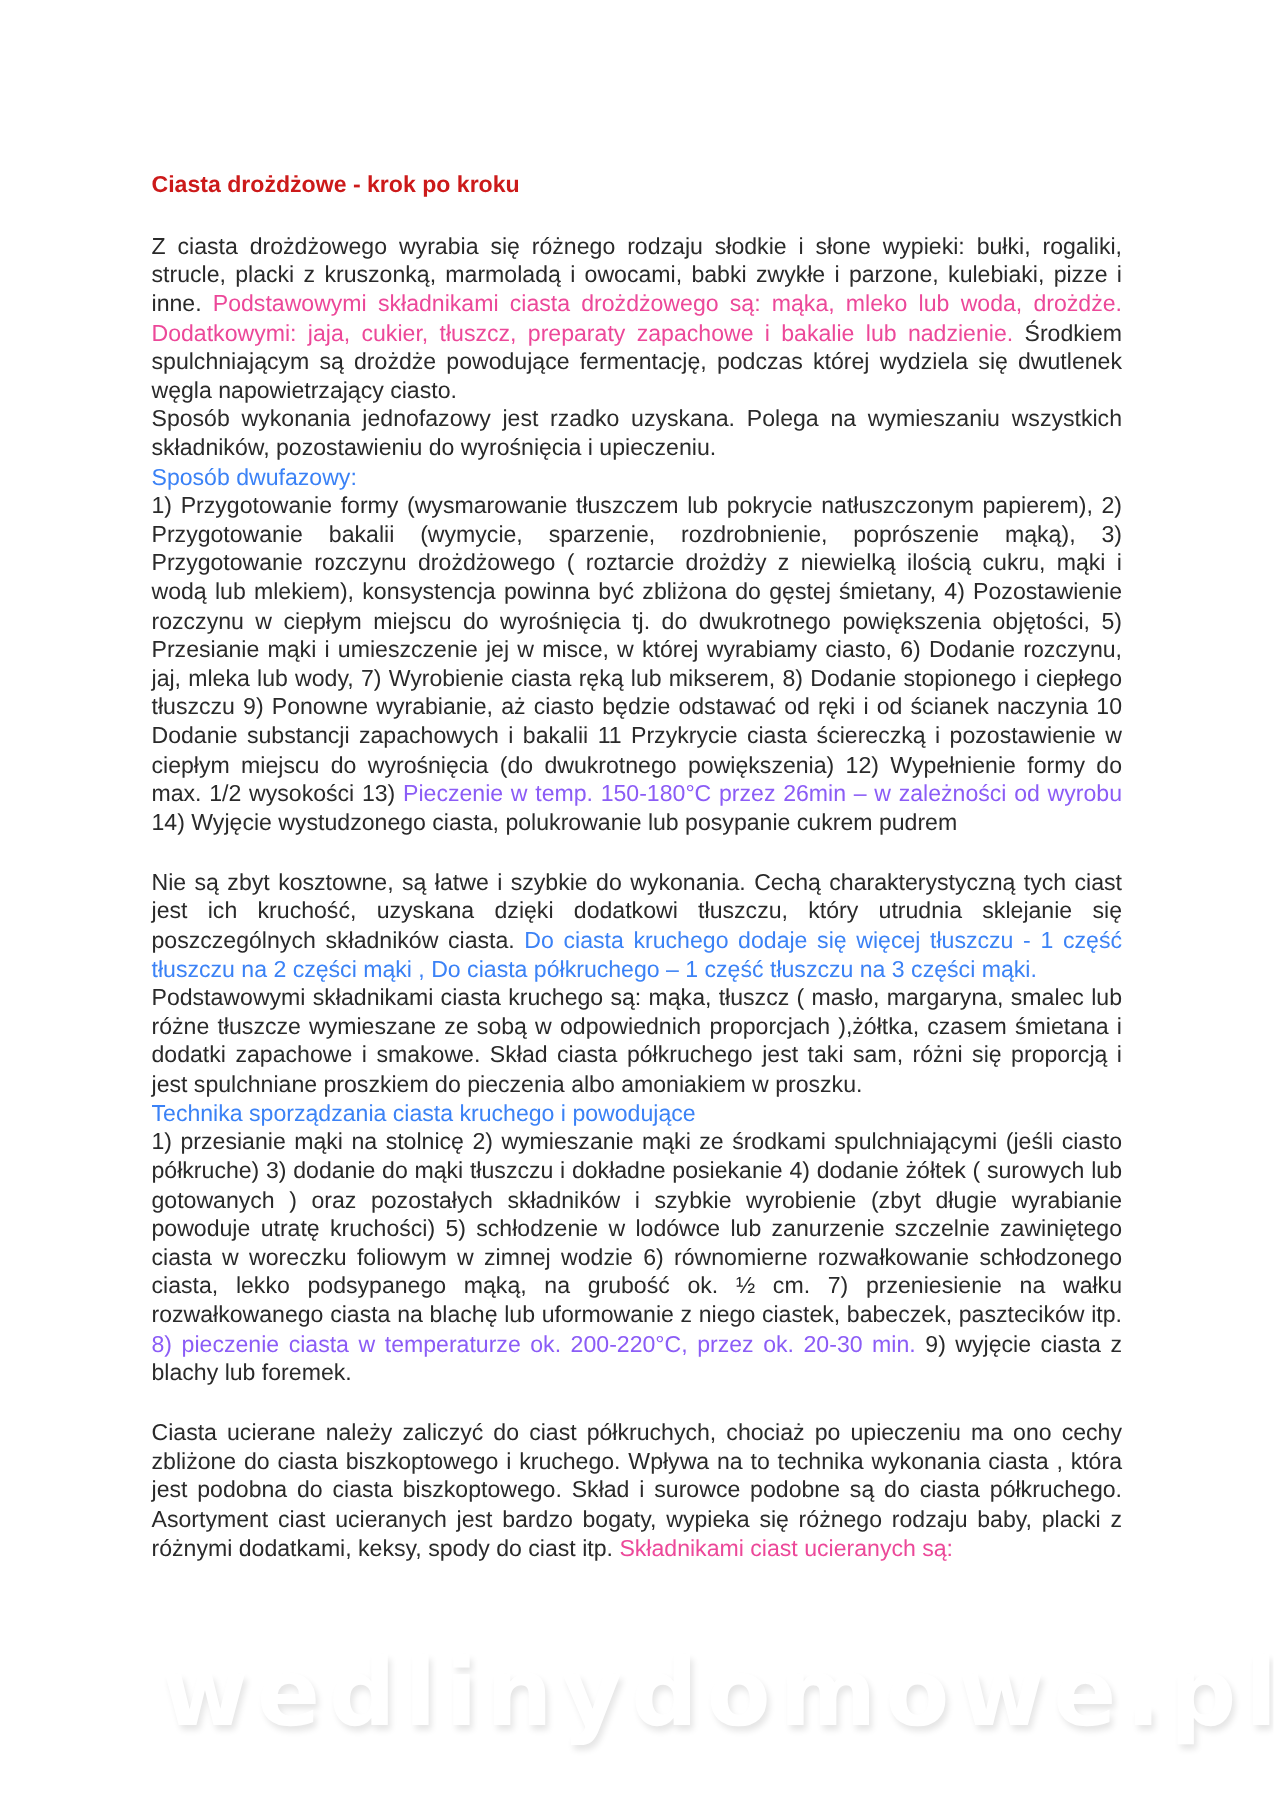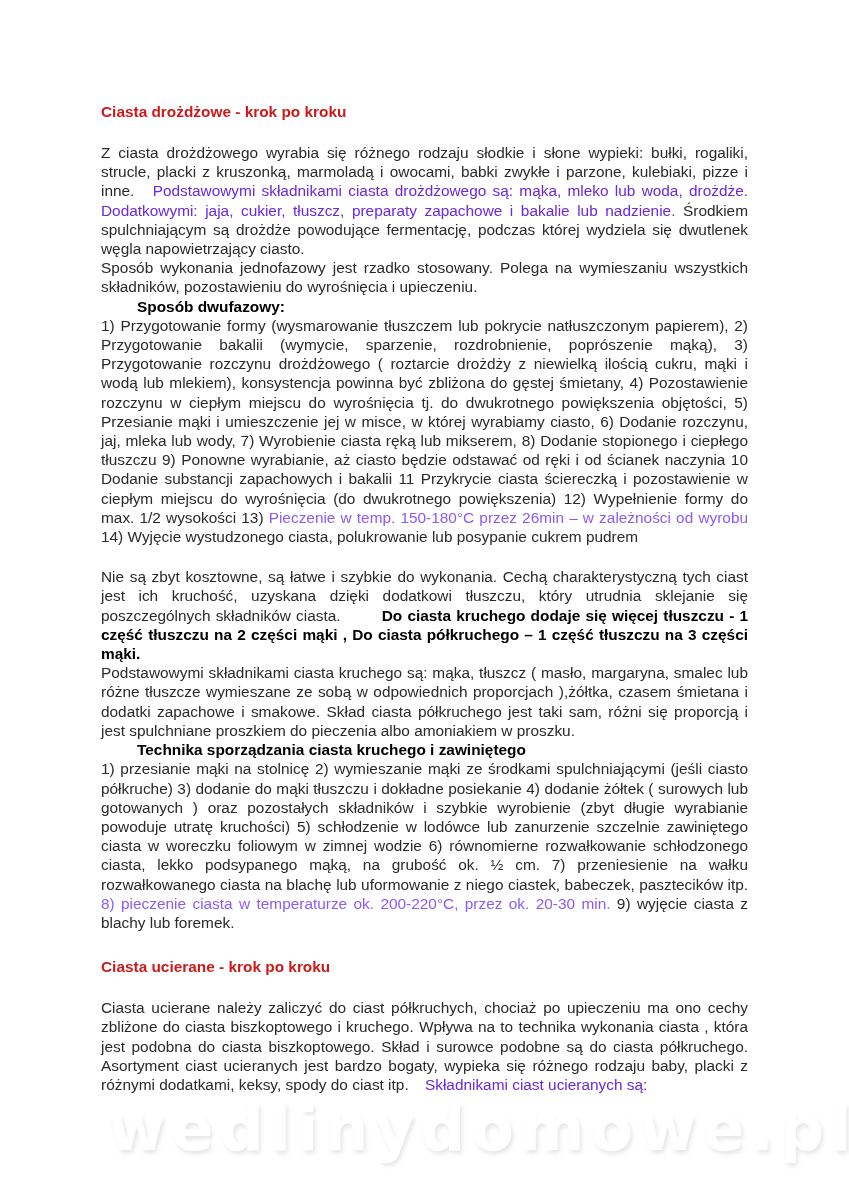--- a/index.html
+++ b/index.html
@@ -4,58 +4,57 @@
   <style>
     html, body { margin: 0; padding: 0; background: #ffffff; }
     body { width: 849px; height: 1200px; position: relative; overflow: hidden; }
     .page {
       position: absolute; left: 101px; top: 98px; width: 647px;
       font-family: "Liberation Sans", sans-serif;
       font-size: 15.4px; line-height: 19.2px; color: #2a2a2a;
     }
     .heading {
       color: #cc1a1a; font-weight: bold; font-size: 15.4px;
-      margin: 4px 0 22px 0; line-height: 19px;
+      margin: 16px 0 22px 0; line-height: 19px;
     }
     .para { text-align: justify; margin: 0; }
     .spacer { height: 21px; }
-    .blue { color: #6d28d9; margin-left: 12px; }
+    .blue { color: #ec4899; }
     .red { color: #8b5cf6; }
-    .bold { font-weight: bold; color: #000000; margin-left: 36px; }
+    .bold { font-weight: normal; color: #3b82f6; }
     .watermark {
       position: absolute; left: 108px; top: 1092px;
       font-family: "DejaVu Sans", sans-serif; font-weight: bold;
       font-size: 62px; letter-spacing: 6px; color: #ffffff;
       text-shadow: 2px 3px 4px rgba(0,0,0,0.10);
       white-space: nowrap;
     }
   </style>
 </head>
 <body>
 
 <div class="page">
 
   <div>
     <h2 class="heading">Ciasta drożdżowe - krok po kroku</h2>
     <p class="para"><span>Z ciasta drożdżowego wyrabia się różnego rodzaju słodkie i słone wypieki: bułki, rogaliki, strucle, placki z kruszonką, marmoladą i owocami, babki zwykłe i parzone, kulebiaki, pizze i inne. </span><span class="blue">Podstawowymi składnikami ciasta drożdżowego są: mąka, mleko lub woda, drożdże. Dodatkowymi: jaja, cukier, tłuszcz, preparaty zapachowe i bakalie lub nadzienie.</span><span> Środkiem spulchniającym są drożdże powodujące fermentację, podczas której wydziela się dwutlenek węgla napowietrzający ciasto.</span></p>
-    <p class="para">Sposób wykonania jednofazowy jest rzadko stosowany. Polega na wymieszaniu wszystkich składników, pozostawieniu do wyrośnięcia i upieczeniu.</p>
+    <p class="para">Sposób wykonania jednofazowy jest rzadko uzyskana. Polega na wymieszaniu wszystkich składników, pozostawieniu do wyrośnięcia i upieczeniu.</p>
     <p class="para bold">Sposób dwufazowy:</p>
     <p class="para"><span>1) Przygotowanie formy (wysmarowanie tłuszczem lub pokrycie natłuszczonym papierem), 2) Przygotowanie bakalii (wymycie, sparzenie, rozdrobnienie, poprószenie mąką), 3) Przygotowanie rozczynu drożdżowego ( roztarcie drożdży z niewielką ilością cukru, mąki i wodą lub mlekiem), konsystencja powinna być zbliżona do gęstej śmietany, 4) Pozostawienie rozczynu w ciepłym miejscu do wyrośnięcia tj. do dwukrotnego powiększenia objętości, 5) Przesianie mąki i umieszczenie jej w misce, w której wyrabiamy ciasto, 6) Dodanie rozczynu, jaj, mleka lub wody, 7) Wyrobienie ciasta ręką lub mikserem, 8) Dodanie stopionego i ciepłego tłuszczu 9) Ponowne wyrabianie, aż ciasto będzie odstawać od ręki i od ścianek naczynia 10 Dodanie substancji zapachowych i bakalii 11 Przykrycie ciasta ściereczką i pozostawienie w ciepłym miejscu do wyrośnięcia (do dwukrotnego powiększenia) 12) Wypełnienie formy do max. 1/2 wysokości 13) </span><span class="red">Pieczenie w temp. 150-180°C przez 26min – w zależności od wyrobu</span><span> 14) Wyjęcie wystudzonego ciasta, polukrowanie lub posypanie cukrem pudrem</span></p>
   </div>
 
   <div class="spacer"></div>
 
   <div>
     <p class="para"><span>Nie są zbyt kosztowne, są łatwe i szybkie do wykonania. Cechą charakterystyczną tych ciast jest ich kruchość, uzyskana dzięki dodatkowi tłuszczu, który utrudnia sklejanie się poszczególnych składników ciasta. </span><span class="bold">Do ciasta kruchego dodaje się więcej tłuszczu - 1 część tłuszczu na 2 części mąki , Do ciasta półkruchego – 1 część tłuszczu na 3 części mąki.</span></p>
     <p class="para">Podstawowymi składnikami ciasta kruchego są: mąka, tłuszcz ( masło, margaryna, smalec lub różne tłuszcze wymieszane ze sobą w odpowiednich proporcjach ),żółtka, czasem śmietana i dodatki zapachowe i smakowe. Skład ciasta półkruchego jest taki sam, różni się proporcją i jest spulchniane proszkiem do pieczenia albo amoniakiem w proszku.</p>
-    <p class="para bold">Technika sporządzania ciasta kruchego i zawiniętego</p>
+    <p class="para bold">Technika sporządzania ciasta kruchego i powodujące</p>
     <p class="para"><span>1) przesianie mąki na stolnicę 2) wymieszanie mąki ze środkami spulchniającymi (jeśli ciasto półkruche) 3) dodanie do mąki tłuszczu i dokładne posiekanie 4) dodanie żółtek ( surowych lub gotowanych ) oraz pozostałych składników i szybkie wyrobienie (zbyt długie wyrabianie powoduje utratę kruchości) 5) schłodzenie w lodówce lub zanurzenie szczelnie zawiniętego ciasta w woreczku foliowym w zimnej wodzie 6) równomierne rozwałkowanie schłodzonego ciasta, lekko podsypanego mąką, na grubość ok. ½ cm. 7) przeniesienie na wałku rozwałkowanego ciasta na blachę lub uformowanie z niego ciastek, babeczek, pasztecików itp. </span><span class="red">8) pieczenie ciasta w temperaturze ok. 200-220°C, przez ok. 20-30 min.</span><span> 9) wyjęcie ciasta z blachy lub foremek.</span></p>
   </div>
 
   <div class="spacer"></div>
 
   <div>
-    <h2 class="heading">Ciasta ucierane - krok po kroku</h2>
     <p class="para"><span>Ciasta ucierane należy zaliczyć do ciast półkruchych, chociaż po upieczeniu ma ono cechy zbliżone do ciasta biszkoptowego i kruchego. Wpływa na to technika wykonania ciasta , która jest podobna do ciasta biszkoptowego. Skład i surowce podobne są do ciasta półkruchego. Asortyment ciast ucieranych jest bardzo bogaty, wypieka się różnego rodzaju baby, placki z różnymi dodatkami, keksy, spody do ciast itp. </span><span class="blue">Składnikami ciast ucieranych są:</span></p>
   </div>
 </div>
 
 <div class="watermark">wedlinydomowe.pl</div>
 
 </body></html>

